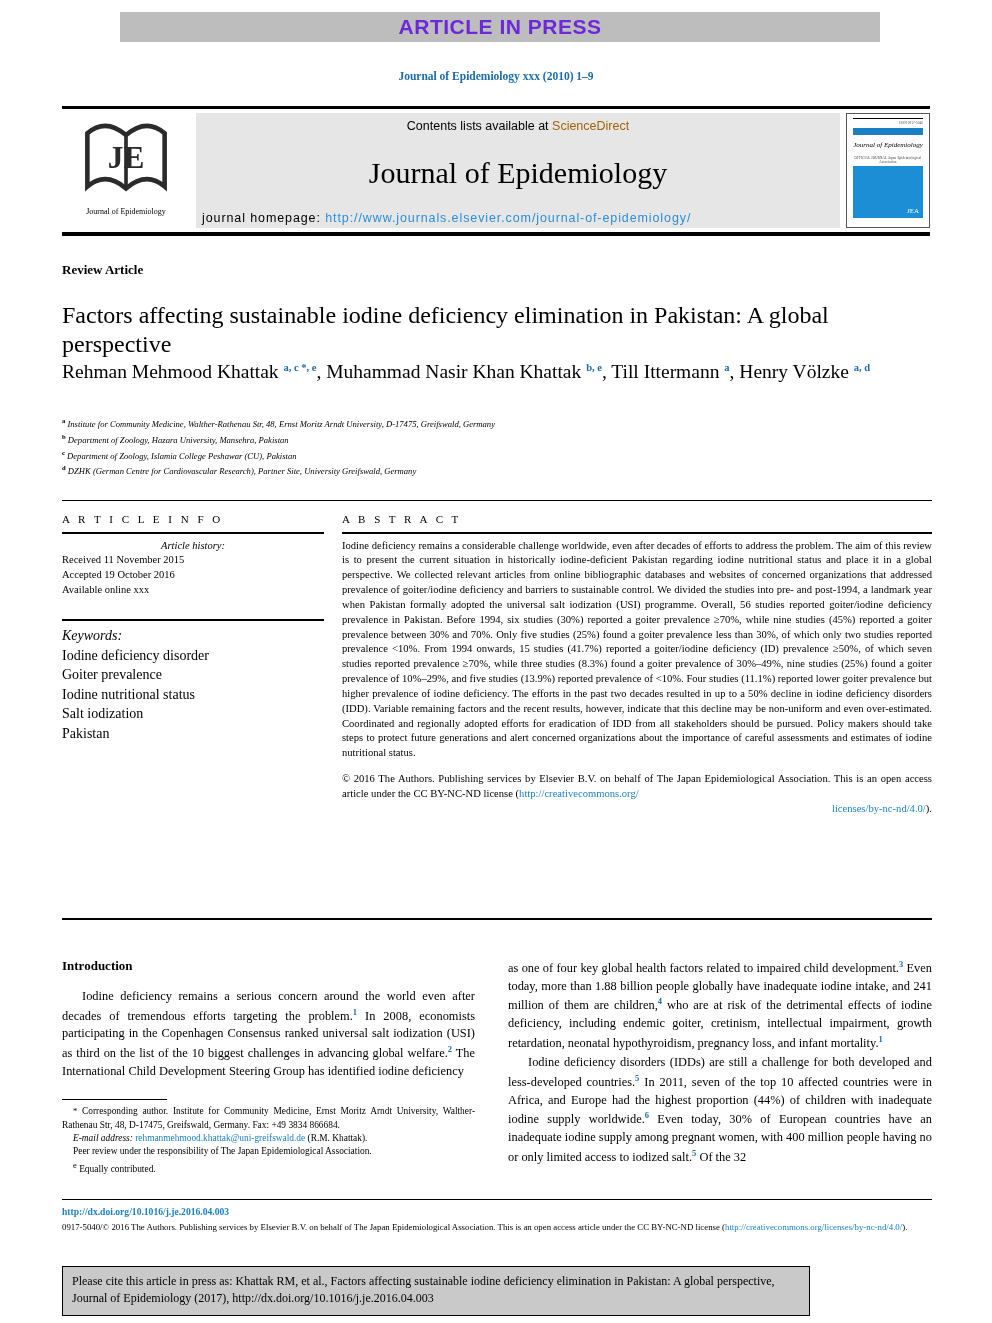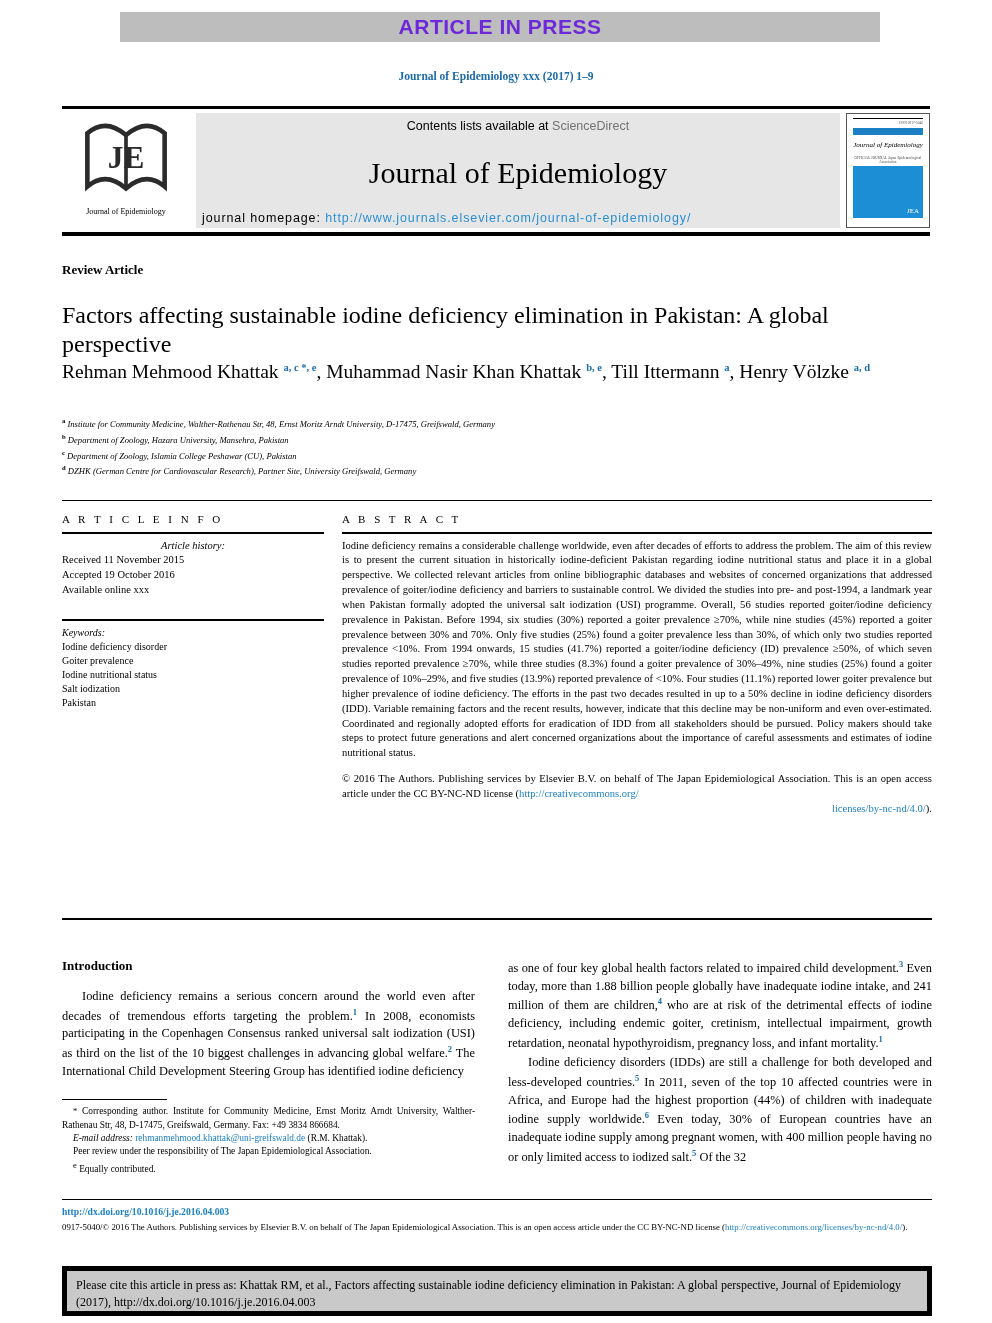--- a/index.html
+++ b/index.html
@@ -71,21 +71,21 @@
     width: 644px; height: 115px;
     background: #e6e6e6;
     display: flex; flex-direction: column; justify-content: space-between;
     padding: 6px 0 3px 0;
   }
   .contents-line {
     text-align: center;
     font-family: "Liberation Sans", sans-serif;
     font-size: 12.5px;
   }
-  .contents-line .sd { color: #737373; }
+  .contents-line .sd { color: #a16207; }
   .journal-title-big {
     text-align: center;
     font-family: "Liberation Serif", serif;
     font-size: 30px;
     line-height: 1;
     margin-top: 2px;
   }
   .homepage-line {
     font-family: "Liberation Sans", sans-serif;
     font-size: 12.5px;
@@ -136,21 +136,21 @@
   .info-col {
     position: absolute; left: 62px; top: 513px; width: 262px;
   }
   .col-head {
     font-family: "Liberation Serif", serif;
     font-size: 11px; font-weight: normal; letter-spacing: 3px;
   }
   .thin-rule { height: 1.6px; background: #000; margin: 7px 0 5px 0; }
   .meta-block { font-size: 10.5px; line-height: 1.4; }
   .meta-block .ital { font-style: italic; text-align: center; }
-  .kw-block { font-size: 10px; line-height: 1.4; }
+  .kw-block { font-size: 14px; line-height: 1.4; }
   .kw-block .ital { font-style: italic; }
 
   .abs-col {
     position: absolute; left: 342px; top: 513px; width: 590px;
   }
   .abs-body {
     font-size: 10.6px; line-height: 1.40; text-align: justify;
   }
   .abs-body p { margin: 0; }
   .abs-copy { margin-top: 11px !important; text-align: justify; }
@@ -194,35 +194,35 @@
     font-size: 9.6px; color: #1b7fc4; font-weight: bold;
   }
   .issn-line {
     position: absolute; left: 62px; top: 1221px; width: 872px;
     font-size: 8.8px; line-height: 1.45;
   }
   .issn-line .lnk { color: #1b7fc4; }
 
   .cite-box {
     position: absolute; left: 62px; top: 1266px;
-    width: 870px; height: 50px;
-    border: 5px solid #000000;
+    width: 748px; height: 50px;
+    border: 1px solid #000000;
     background: #c9c9c9;
     padding: 6px 9px;
     font-size: 12px; line-height: 1.4;
   }
 </style>
 </head>
 <body>
 
 <div class="press-banner">
   <span>ARTICLE IN PRESS</span>
 </div>
 
-<div class="journal-ref">Journal of Epidemiology xxx (2017) 1–9</div>
+<div class="journal-ref">Journal of Epidemiology xxx (2010) 1–9</div>
 
 <div class="masthead">
   <div class="masthead-rule-top"></div>
 
   <div class="je-logo">
     <svg width="92" height="92" viewBox="0 0 100 100">
       <path d="M8 22 C22 10, 36 12, 50 24 C64 12, 78 10, 92 22 L92 80 C78 68, 64 70, 50 82 C36 70, 22 68, 8 80 Z" fill="none" stroke="#2b2b2b" stroke-width="5"></path>
       <path d="M50 24 L50 82" fill="none" stroke="#2b2b2b" stroke-width="4"></path>
       <text x="50" y="60" font-family="Liberation Serif, serif" font-size="34" font-weight="bold" text-anchor="middle" fill="#2b2b2b">JE</text>
     </svg>

